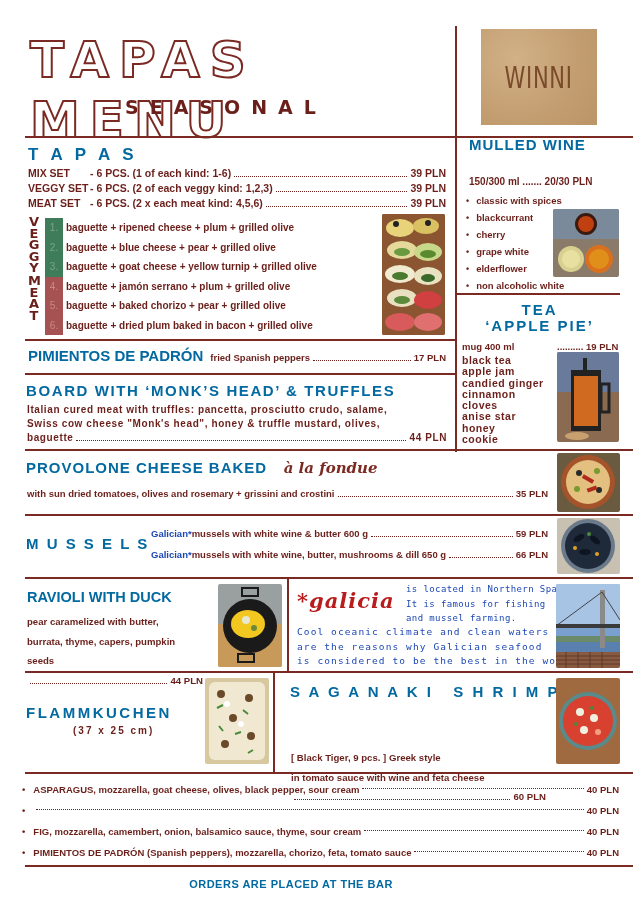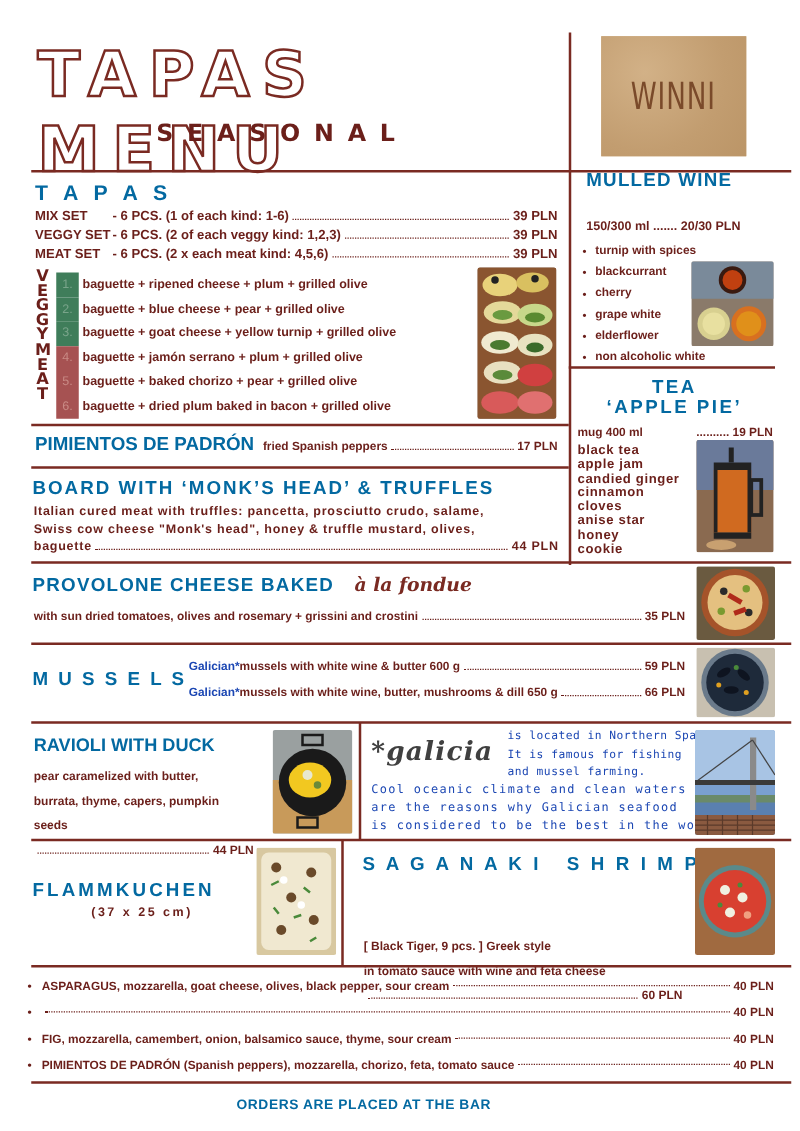--- a/index.html
+++ b/index.html
@@ -123,21 +123,21 @@
     <ellipse cx="18" cy="108" rx="15" ry="9" fill="#d85a5a"></ellipse>
       <ellipse cx="46" cy="108" rx="14" ry="9" fill="#e07070"></ellipse>
   </svg>
 </div>
 
 <div class="hline" style="left:25px; top:339px; width:430px;"></div>
 
 <div class="abs sec-title" style="left:469px; top:136px; font-size:15px; letter-spacing:1px;">MULLED WINE</div>
 <div class="abs row" style="left:469px; top:176px; font-size:10px;">150/300 ml ....... 20/30 PLN</div>
 <div class="abs" style="left:466px; top:192px;">
-  <div class="bul">turnip with spices</div>
+  <div class="bul">classic with spices</div>
   <div class="bul">blackcurrant</div>
   <div class="bul">cherry</div>
   <div class="bul">grape white</div>
   <div class="bul">elderflower</div>
   <div class="bul">non alcoholic white</div>
 </div>
 <div class="abs img" style="left:553px; top:209px; width:66px; height:68px;">
   <svg width="66" height="68" viewBox="0 0 66 68">
     <rect width="66" height="68" fill="#8a7a6a"></rect>
     <rect x="0" y="0" width="66" height="30" fill="#7a8a9a"></rect>
@@ -273,21 +273,21 @@
     <circle cx="32" cy="42" r="27" fill="#1a1a1a"></circle>
     <ellipse cx="30" cy="40" rx="17" ry="14" fill="#f2c820"></ellipse>
     <circle cx="28" cy="36" r="4" fill="#e8e8d0"></circle>
       <circle cx="36" cy="44" r="3" fill="#6a8a3a"></circle>
     <rect x="24" y="4" width="16" height="8" fill="none" stroke="#1a1a1a" stroke-width="2"></rect>
     <rect x="20" y="70" width="16" height="8" fill="none" stroke="#1a1a1a" stroke-width="2"></rect>
   </svg>
 </div>
 <div class="vline" style="left:287px; top:578px; height:94px;"></div>
 
-<div class="abs" style="left:297px; top:588px; font-family:'DejaVu Serif', serif; font-weight:bold; font-style:italic; font-size:21px; color:#404040; letter-spacing:1px;">*galicia</div>
+<div class="abs" style="left:297px; top:588px; font-family:'DejaVu Serif', serif; font-weight:bold; font-style:italic; font-size:21px; color:#b91c1c; letter-spacing:1px;">*galicia</div>
 <div class="abs gal-text" style="left:406px; top:582px; font-size:9px; letter-spacing:0.4px;">
   <div>is located in Northern Spain.</div>
   <div>It is famous for fishing</div>
   <div>and mussel farming.</div>
 </div>
 <div class="abs gal-text" style="left:297px; top:625px; font-size:9.5px; letter-spacing:1.1px;">
   <div>Cool oceanic climate and clean waters</div>
   <div>are the reasons why Galician seafood</div>
   <div>is considered to be the best in the world.</div>
 </div>

